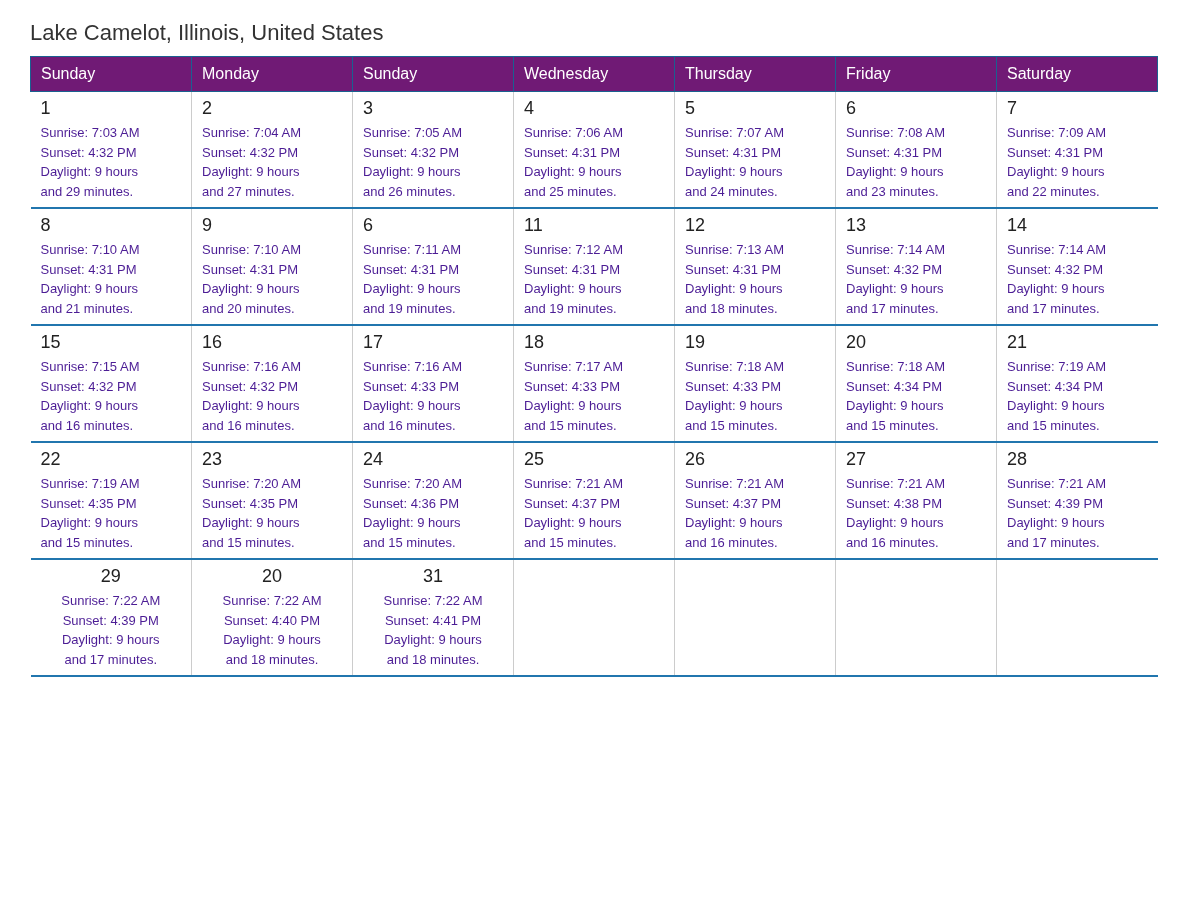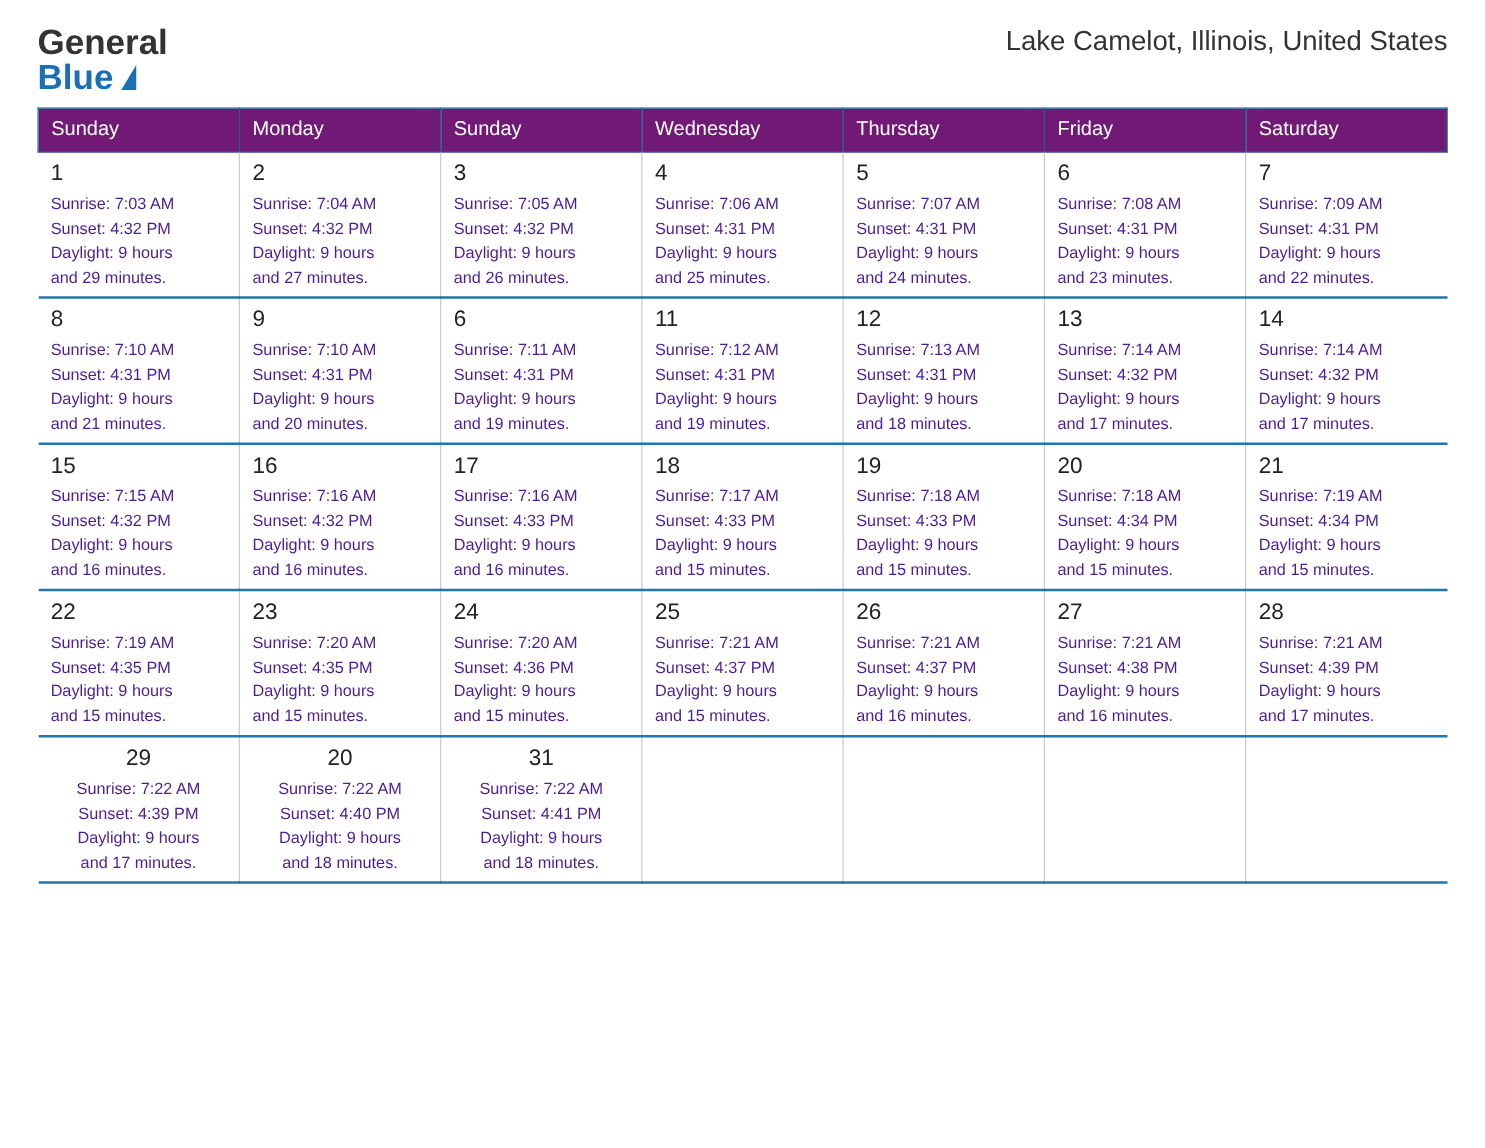--- a/index.html
+++ b/index.html
@@ -106,27 +106,20 @@
       text-align: center;
     }
     .empty-cell {
       background: #fff;
     }
   </style>
 </head>
 <body>
 
 <div class="header">
-  <div class="logo">
-    <div class="logo-general">General</div>
-    <div class="logo-blue">
-      <span>Blue</span>
-      <div class="logo-triangle"></div>
-    </div>
-  </div>
   <div class="title-block">
     <div class="location-title">Lake Camelot, Illinois, United States</div>
   </div>
 </div>
 
 <table>
   <thead>
     <tr>
       <th>Sunday</th>
       <th>Monday</th>

